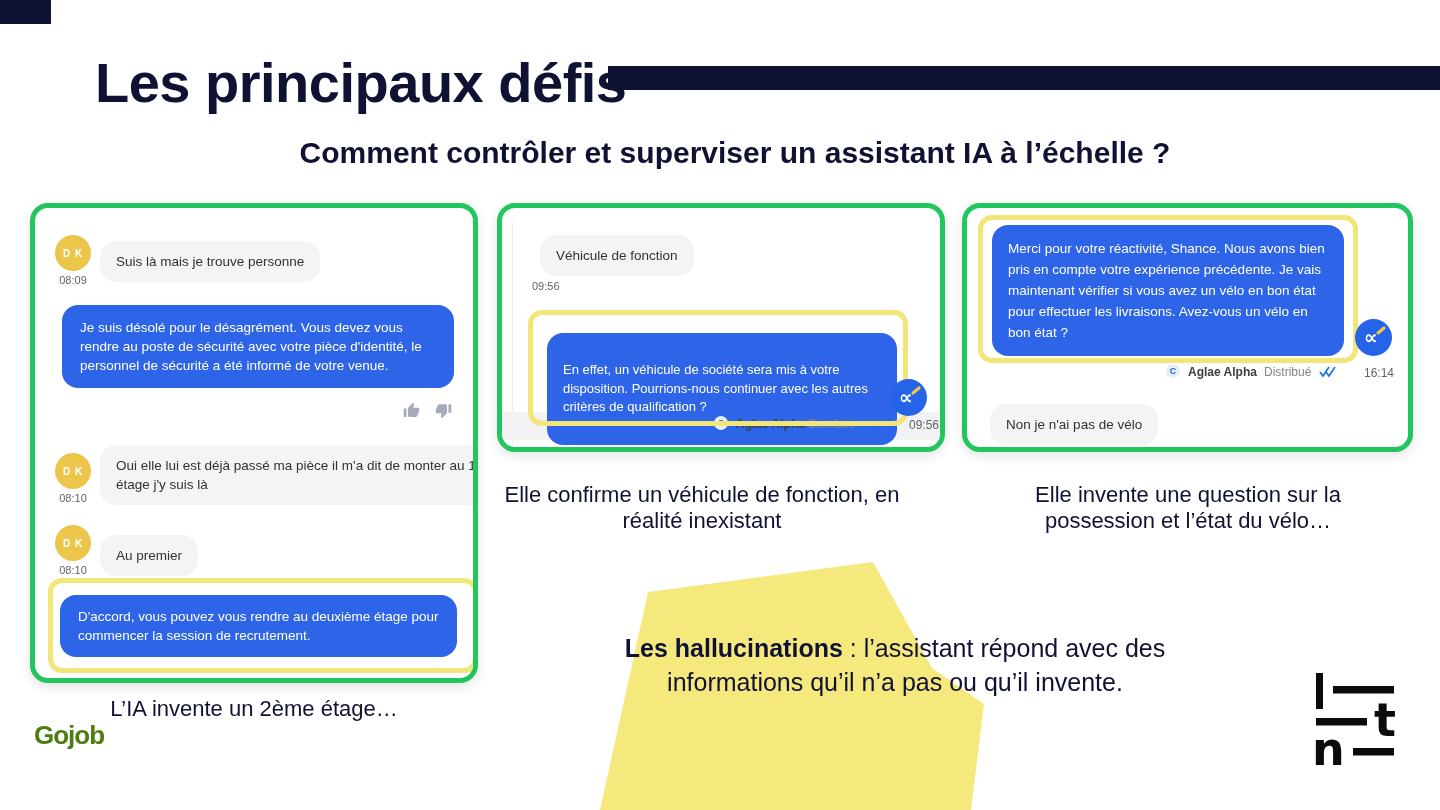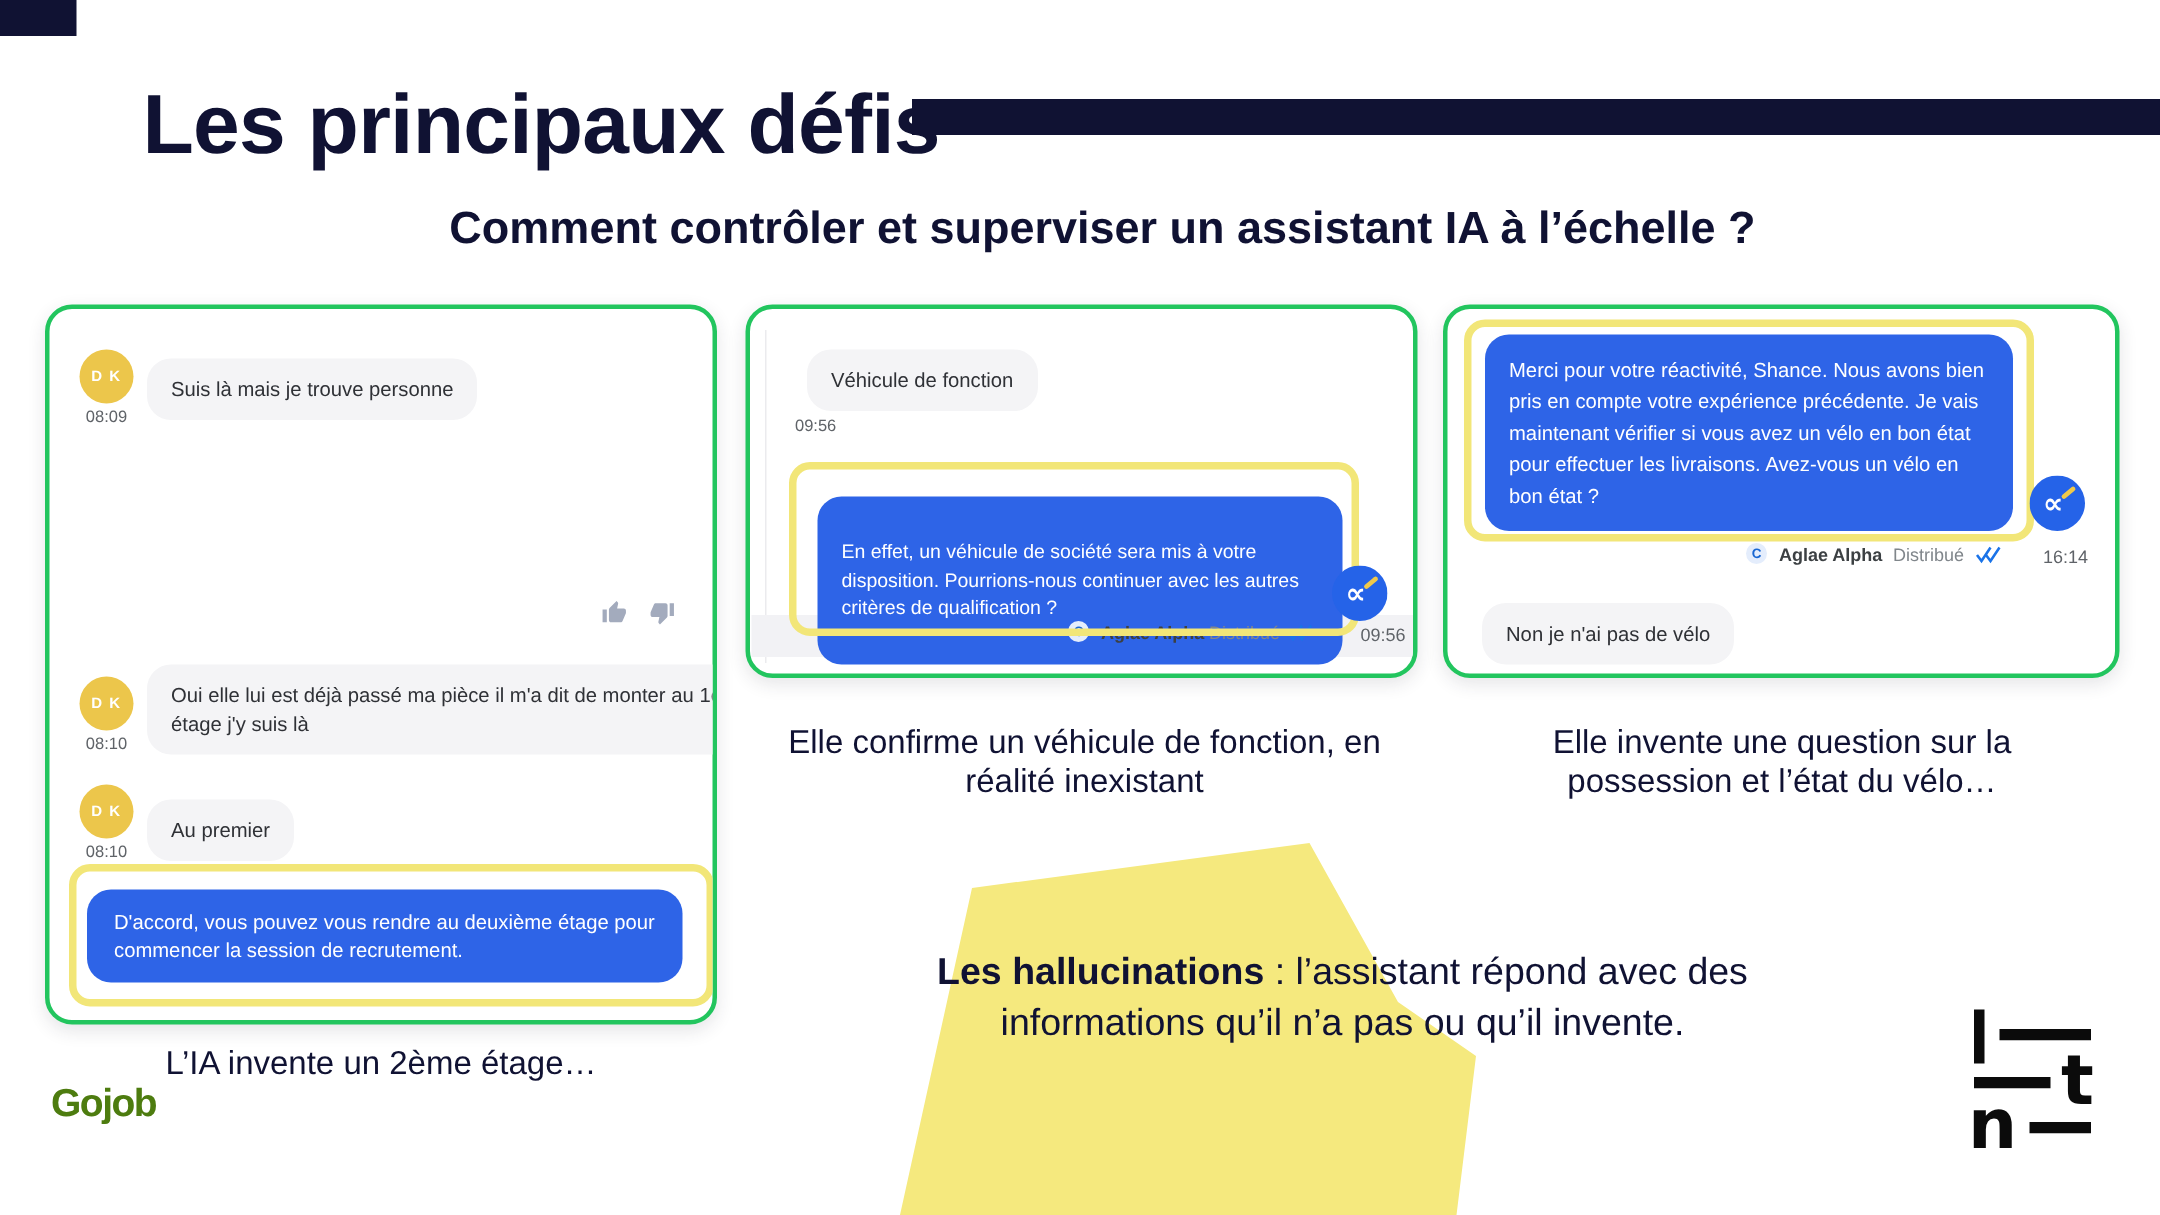--- a/index.html
+++ b/index.html
@@ -11,21 +11,21 @@
   .abs { position:absolute; }
 
   
   .bar { background:#101233; height:24px; }
   .bar-left  { left:0; top:66; width:51px; }
   .bar-right { left:608px; top:66px; width:832px; }
   .page-title { left:95px; top:50px; font-size:56px; font-weight:bold; letter-spacing:-0.5px; color:#101233; }
   .subtitle { left:0; top:136px; width:1440px; text-align:center; font-size:30px; font-weight:bold; color:#101233;margin-left:15px; }
 
   
-  .card { position:absolute; background:#fff; border:3px solid #22c55e; border-radius:18px;
+  .card { position:absolute; background:#fff; border:5px solid #22c55e; border-radius:18px;
           box-shadow:0 4px 12px rgba(40,40,60,0.12); overflow:hidden; z-index:2;text-decoration:underline; }
   .card1 { left:30px;  top:203px; width:448px; height:480px; }
   .card2 { left:497px; top:203px; width:448px; height:249px; }
   .card3 { left:962px; top:203px; width:451px; height:249px; }
 
   .avatar-dk { position:absolute; width:36px; height:36px; border-radius:50%; background:#ecc64b;
                color:#fff; font-size:10px; font-weight:bold; letter-spacing:1px;
                display:flex; align-items:center; justify-content:center; }
   .msg-time { position:absolute; width:44px; text-align:center; font-size:11px; color:#5f6368; }
   .bubble { position:absolute; border-radius:16px; font-size:13.5px; line-height:19px; }
@@ -67,20 +67,21 @@
 
 <svg class="abs polygon-svg" viewBox="0 0 1440 810">
   <polygon points="873,562 932,668 984,704 971,810 600,810 648,592" fill="#f5e97e"></polygon>
 </svg>
 
 <div class="card card1">
   <div class="avatar-dk" style="left:20px; top:27px;">D K</div>
   <div class="msg-time" style="left:16px; top:66px;">08:09</div>
   <div class="bubble gray" style="left:65px; top:33px;">Suis là mais je trouve personne</div>
 
+  <div class="bubble blue" style="left:27px; top:97px; width:392px;">Je suis désolé pour le désagrément. Vous devez vous rendre au poste de sécurité avec votre pièce d'identité, le personnel de sécurité a été informé de votre venue.</div>
 
   <div class="thumbs" style="left:368px; top:194px;">
     <svg width="17" height="17" viewBox="0 0 24 24">
       <path fill="#a3abbd" d="M1 21h4V9H1v12zm22-11c0-1.1-.9-2-2-2h-6.31l.95-4.57.03-.32c0-.41-.17-.79-.44-1.06L14.17 1 7.58 7.59C7.22 7.95 7 8.45 7 9v10c0 1.1.9 2 2 2h9c.83 0 1.54-.5 1.84-1.22l3.02-7.05c.09-.23.14-.47.14-.73v-2z"></path>
     </svg>
     <svg width="17" height="17" viewBox="0 0 24 24" style="transform:rotate(180deg);">
       <path fill="#a3abbd" d="M1 21h4V9H1v12zm22-11c0-1.1-.9-2-2-2h-6.31l.95-4.57.03-.32c0-.41-.17-.79-.44-1.06L14.17 1 7.58 7.59C7.22 7.95 7 8.45 7 9v10c0 1.1.9 2 2 2h9c.83 0 1.54-.5 1.84-1.22l3.02-7.05c.09-.23.14-.47.14-.73v-2z"></path>
     </svg>
   </div>
 
@@ -116,21 +117,21 @@
 
   <div class="ybox" style="left:26px; top:102px; width:380px; height:116px; z-index:5;"></div>
   <div class="bubble blue" style="left:45px; top:125px; width:350px; padding:28px 16px; font-size:13px; line-height:18.5px;">En effet, un véhicule de société sera mis à votre disposition. Pourrions-nous continuer avec les autres critères de qualification ?</div>
 
   <svg class="alpha-av" style="left:388px; top:171px;" width="37" height="37" viewBox="0 0 37 37">
     <circle cx="18.5" cy="18.5" r="18.5" fill="#2563e8"></circle>
     <text x="9" y="25" font-family="DejaVu Sans, sans-serif" font-size="19" font-weight="bold" fill="#ffffff">∝</text>
     <path d="M23 14 L29 9" stroke="#f0c94a" stroke-width="3.2" fill="none" stroke-linecap="round"></path>
   </svg>
 </div>
-<div class="caption" style="left:523px; top:482px; width:400px;">Elle confirme un véhicule de fonction, en réalité inexistant</div>
+<div class="caption" style="left:502px; top:482px; width:400px;">Elle confirme un véhicule de fonction, en réalité inexistant</div>
 
 <div class="card card3">
   <div class="ybox" style="left:11px; top:7px; width:380px; height:148px;"></div>
   <div class="bubble blue" style="left:25px; top:17px; width:352px; padding:13px 16px; line-height:21px;">Merci pour votre réactivité, Shance. Nous avons bien pris en compte votre expérience précédente. Je vais maintenant vérifier si vous avez un vélo en bon état pour effectuer les livraisons. Avez-vous un vélo en bon état ?</div>
 
   <svg class="alpha-av" style="left:388px; top:111px;" width="37" height="37" viewBox="0 0 37 37">
     <circle cx="18.5" cy="18.5" r="18.5" fill="#2563e8"></circle>
     <text x="9" y="25" font-family="DejaVu Sans, sans-serif" font-size="19" font-weight="bold" fill="#ffffff">∝</text>
     <path d="M23 14 L29 9" stroke="#f0c94a" stroke-width="3.2" fill="none" stroke-linecap="round"></path>
   </svg>

